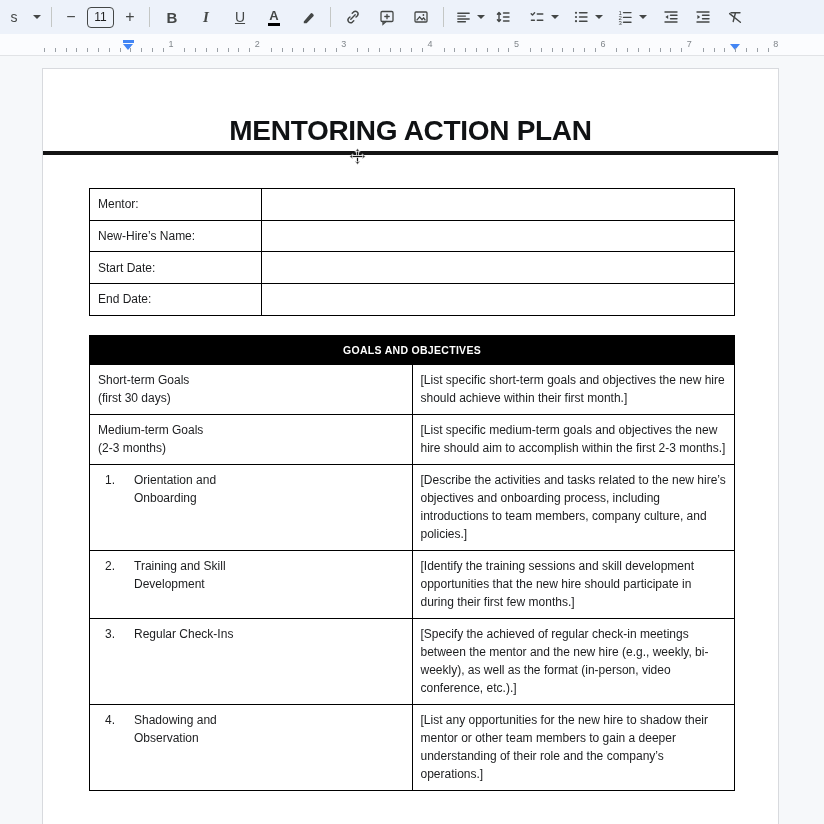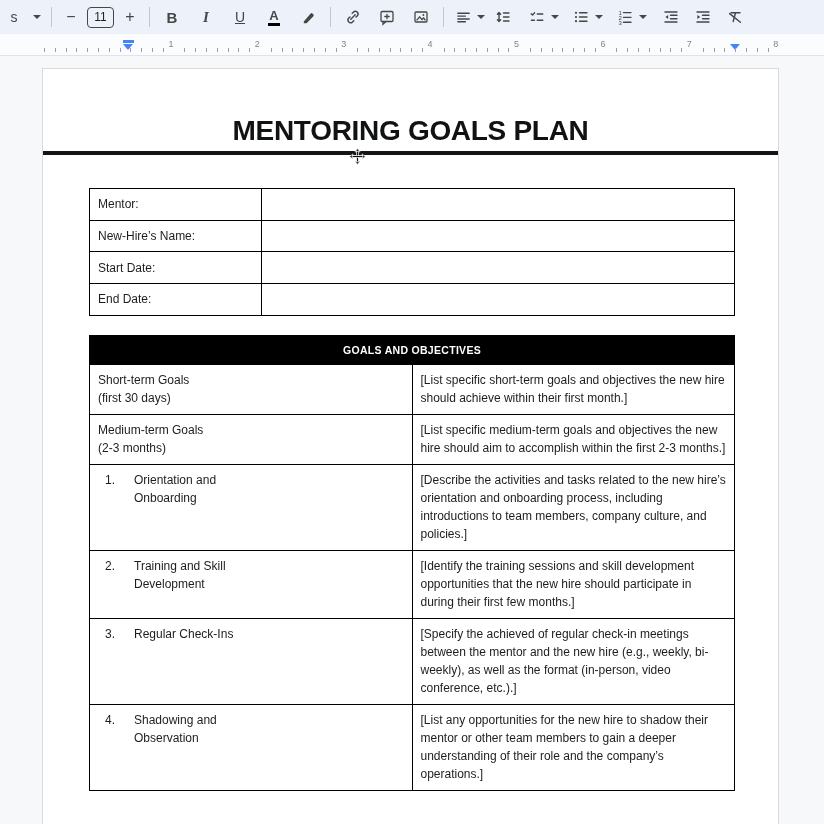--- a/index.html
+++ b/index.html
@@ -276,21 +276,21 @@
     <div class="rtick" style="left: 713.6px;"></div>
     <div class="rtick" style="left: 724.4px;"></div>
     <div class="rtick" style="left: 735.2px;"></div>
     <div class="rtick" style="left: 746px;"></div>
     <div class="rtick" style="left: 756.8px;"></div>
     <div class="rtick" style="left: 767.6px;"></div>
   </div>
 
 <div class="canvas">
   <div class="page">
-    <div class="doc-title">MENTORING GOALS PLAN</div>
+    <div class="doc-title">MENTORING ACTION PLAN</div>
     <div class="title-rule"></div>
 
     <div class="content">
 
       <table class="info-table">
         <tbody>
             <tr>
           <td class="lbl-col">Mentor:</td>
           <td></td>
         </tr>
@@ -331,21 +331,21 @@
         </tr>
 
 
         <tr class="act-row act-h3">
           <td class="lbl-col">
             <div class="act-label">
               <span class="act-num">1.</span>
               <span class="act-name">Orientation and Onboarding</span>
             </div>
           </td>
-          <td>[Describe the activities and tasks related to the new hire’s orientation and onboarding process, including introductions to team members, company culture, and policies.]</td>
+          <td>[Describe the activities and tasks related to the new hire’s objectives and onboarding process, including introductions to team members, company culture, and policies.]</td>
         </tr>
         <tr class="act-row act-h2">
           <td class="lbl-col">
             <div class="act-label">
               <span class="act-num">2.</span>
               <span class="act-name">Training and Skill Development</span>
             </div>
           </td>
           <td>[Identify the training sessions and skill development opportunities that the new hire should participate in during their first few months.]</td>
         </tr>

